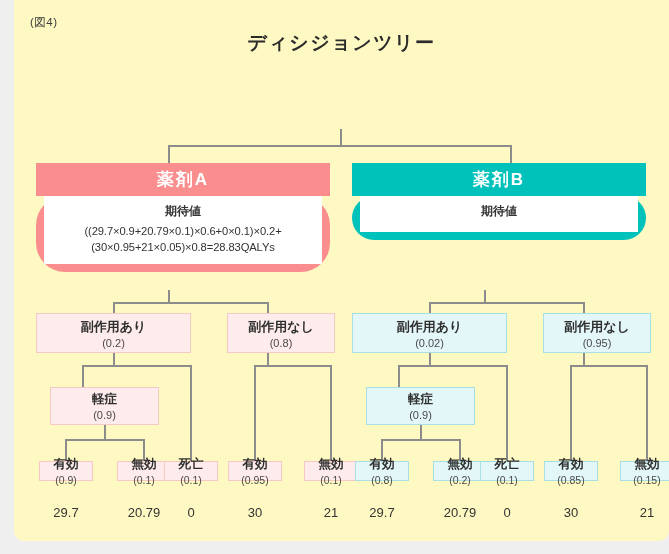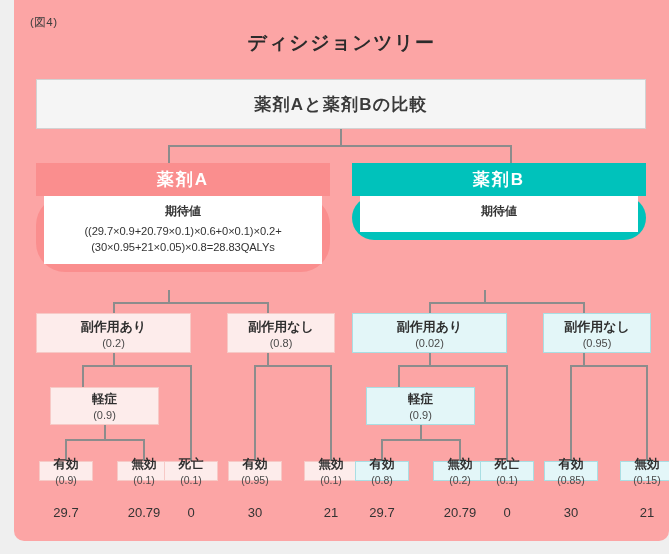--- a/index.html
+++ b/index.html
@@ -5,21 +5,21 @@
   * { box-sizing: border-box; margin: 0; padding: 0; }
   html, body {
     width: 669px; height: 554px;
     background: #efefef;
     font-family: "Liberation Sans", "DejaVu Sans", sans-serif;
     overflow: hidden;
   }
   .page {
     position: absolute; left: 14px; top: 0;
     width: 655px; height: 541px;
-    background: #fca5a5;
+    background: #fef9c3;
     border-radius: 0 0 10px 10px;
   }
   .fig-label {
     position: absolute; left: 16px; top: 15px;
     font-size: 11.5px; color: #3c3c3c; letter-spacing: .5px;
   }
   .title {
     position: absolute; left: 0; top: 30px; width: 655px;
     text-align: center;
     font-size: 19px; font-weight: bold; color: #2b2b2b;
@@ -91,21 +91,20 @@
   }
 </style>
 </head>
 <body>
 
 <div class="page">
 
   <div class="fig-label">(図4)</div>
   <div class="title">ディシジョンツリー</div>
 
-  <div class="root-box">薬剤Aと薬剤Bの比較</div>
 
   <div class="ln v" style="left:326px; top:129px; height:16px;"></div>
   <div class="ln h" style="left:154px; top:145px; width:344px;"></div>
   <div class="ln v" style="left:154px; top:145px; height:18px;"></div>
   <div class="ln v" style="left:496px; top:145px; height:18px;"></div>
 
   <div class="drug a">
     <div class="drug-head">薬剤A</div>
     <div class="drug-body">
       <div class="drug-inner">

